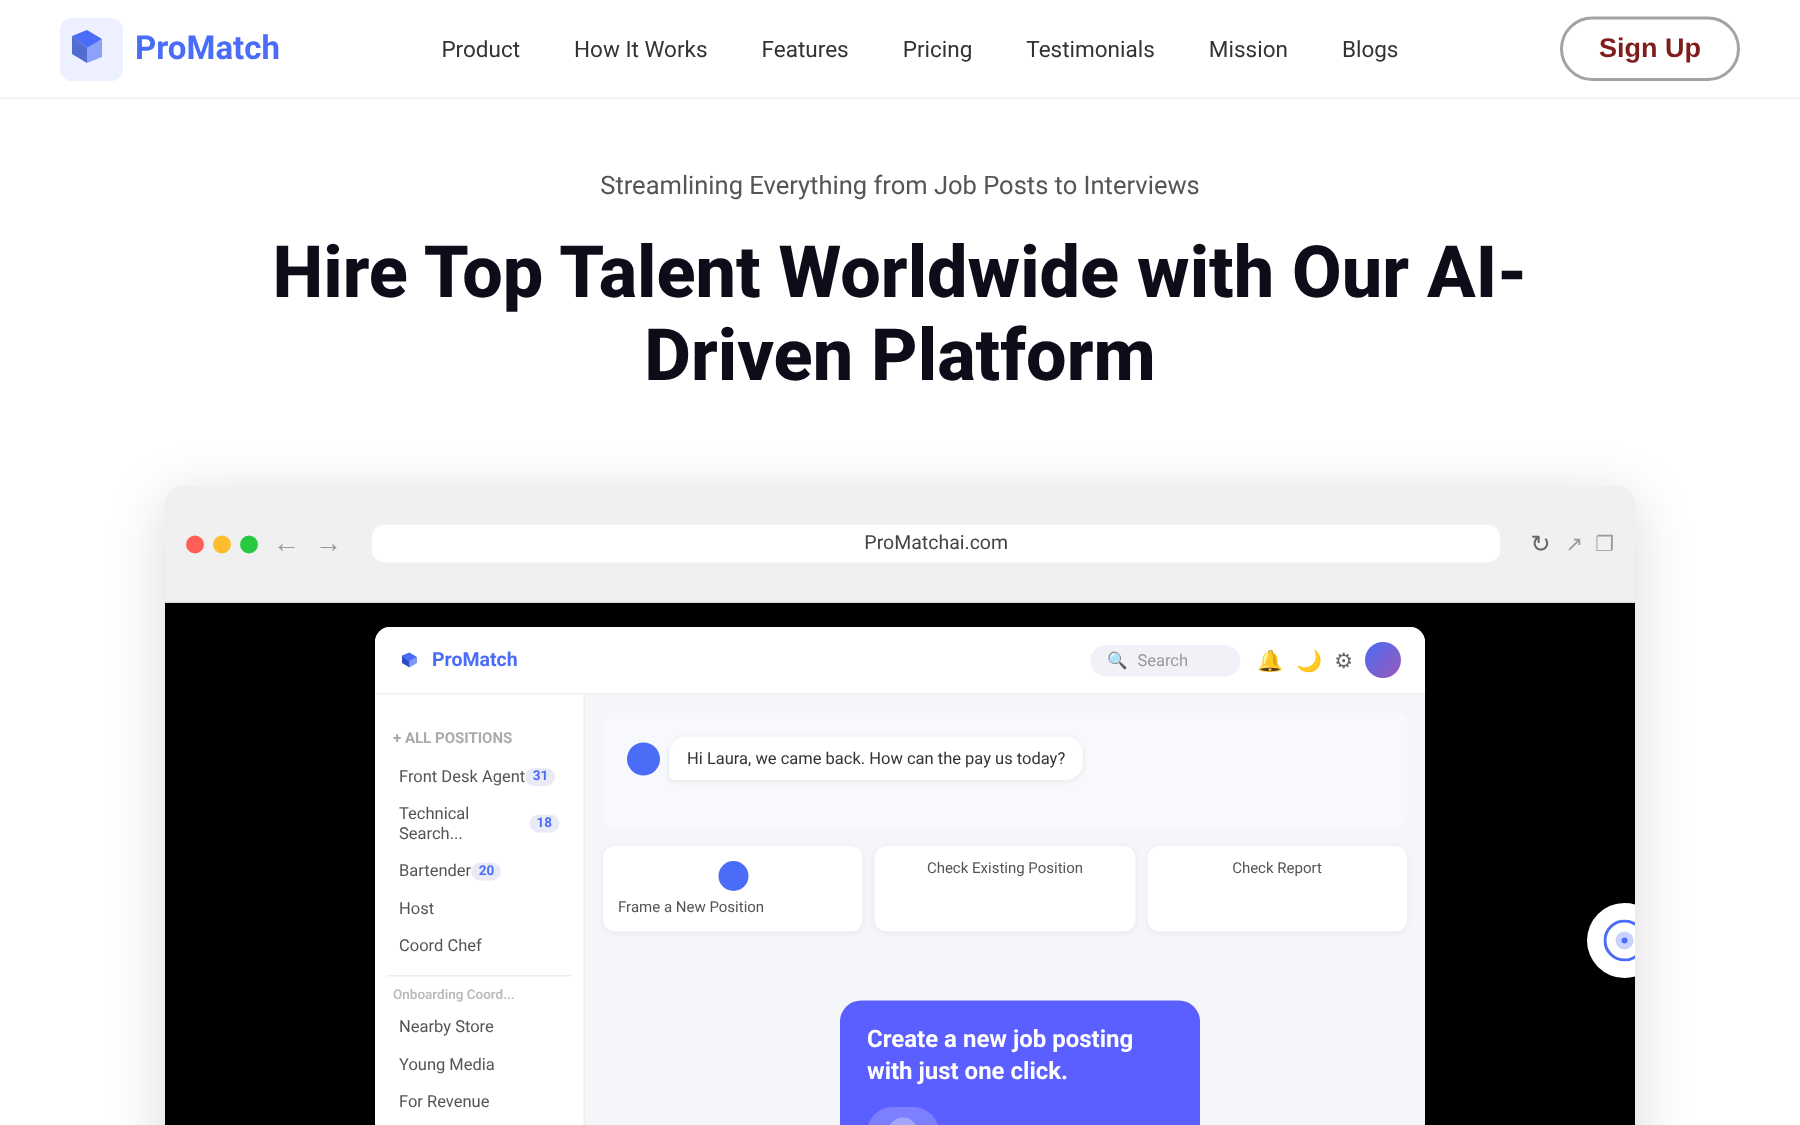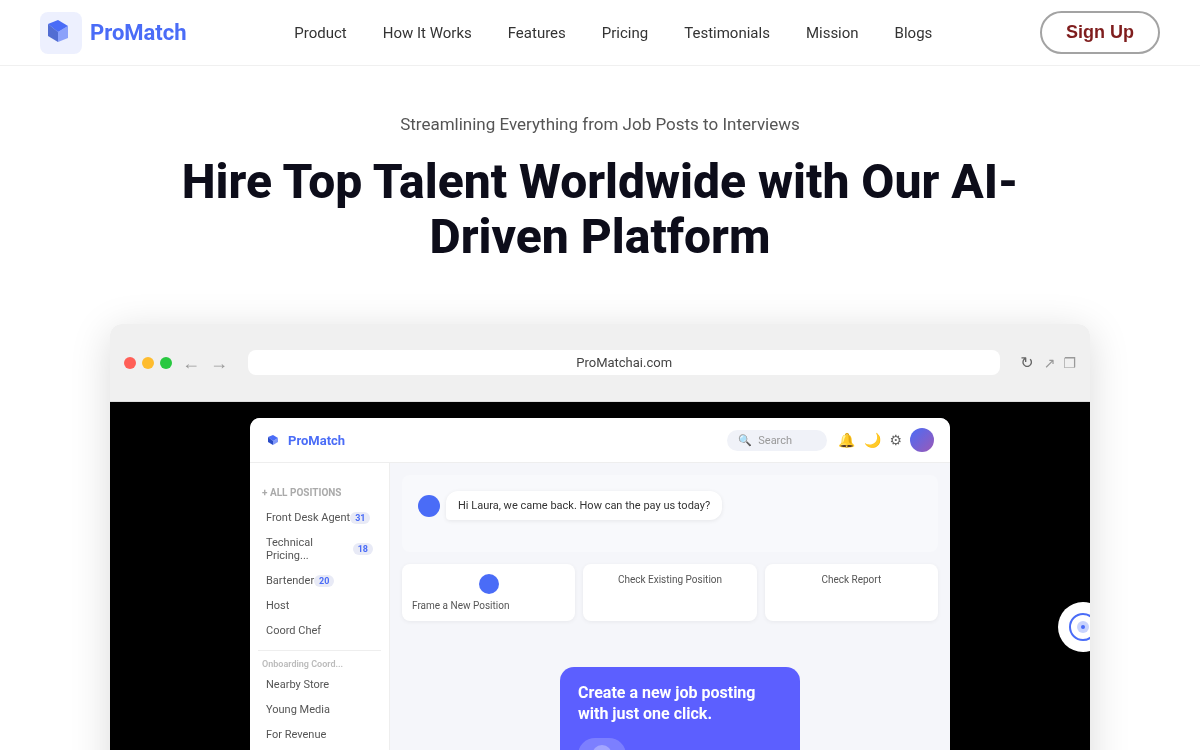--- a/index.html
+++ b/index.html
@@ -489,21 +489,21 @@
         <div class="app-sidebar">
           <div class="sidebar-section-title">
             <span>+</span> <span>All Positions</span>
           </div>
 
           <div class="sidebar-item">
             <span>Front Desk Agent</span>
             <span class="badge">31</span>
           </div>
           <div class="sidebar-item">
-            <span>Technical Pricing...</span>
+            <span>Technical Search...</span>
             <span class="badge">18</span>
           </div>
           <div class="sidebar-item">
             <span>Bartender</span>
             <span class="badge">20</span>
           </div>
           <div class="sidebar-item">
             <span>Host</span>
           </div>
           <div class="sidebar-item">

